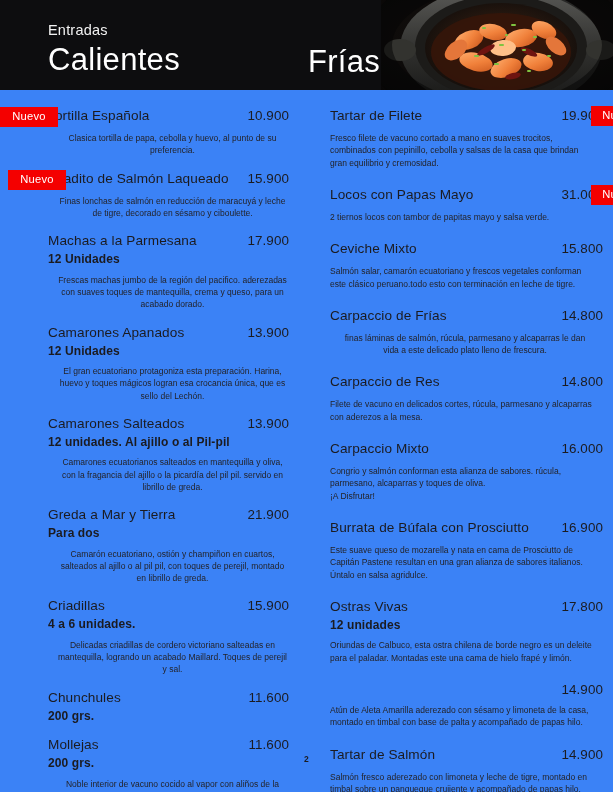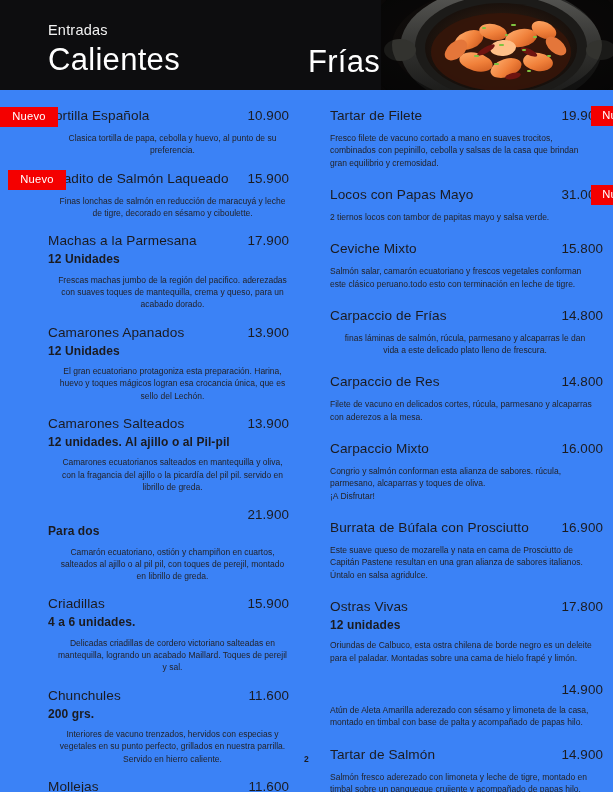--- a/index.html
+++ b/index.html
@@ -311,20 +311,21 @@
           <div class="item-head">
             <span class="item-name">Camarones Salteados</span>
             <span class="item-price">13.900</span>
           </div>
           <div class="item-sub">12 unidades. Al ajillo o al Pil-pil</div>
           <div class="item-desc desc-indent">Camarones ecuatorianos salteados en mantequilla y oliva, con la fragancia del ajillo o la picardía del pil pil. servido en librillo de greda.</div>
         </div>
 
         <div class="item gap-lg">
           <div class="item-head">
+            <span class="item-name">Greda a Mar y Tierra</span>
             <span class="item-price">21.900</span>
           </div>
           <div class="item-sub">Para dos</div>
           <div class="item-desc desc-indent">Camarón ecuatoriano, ostión y champiñon en cuartos, salteados al ajillo o al pil pil, con toques de perejil, montado en librillo de greda.</div>
         </div>
 
         <div class="item gap-lg">
           <div class="item-head">
             <span class="item-name">Criadillas</span>
             <span class="item-price">15.900</span>
@@ -332,21 +333,20 @@
           <div class="item-sub">4 a 6 unidades.</div>
           <div class="item-desc desc-indent">Delicadas criadillas de cordero victoriano salteadas en mantequilla, logrando un acabado Maillard. Toques de perejil y sal.</div>
         </div>
 
         <div class="item gap-lg">
           <div class="item-head">
             <span class="item-name">Chunchules</span>
             <span class="item-price">11.600</span>
           </div>
           <div class="item-sub">200 grs.</div>
-          <div class="item-desc desc-indent">Interiores de vacuno trenzados, hervidos con especias y vegetales en su punto perfecto, grillados en nuestra parrilla. Servido en hierro caliente.</div>
         </div>
 
         <div class="item">
           <div class="item-head">
             <span class="item-name">Mollejas</span>
             <span class="item-price">11.600</span>
           </div>
           <div class="item-sub">200 grs.</div>
           <div class="item-desc desc-indent">Noble interior de vacuno cocido al vapor con aliños de la casa y vegetales con terminación en la parrilla. Servido en hierro caliente.</div>
         </div>
@@ -415,21 +415,21 @@
           </div>
           <div class="item-desc">Este suave queso de mozarella y nata en cama de Prosciutto de Capitán Pastene resultan en una gran alianza de sabores italianos. Úntalo en salsa agridulce.</div>
         </div>
 
         <div class="item gap-xl">
           <div class="item-head">
             <span class="item-name">Ostras Vivas</span>
             <span class="item-price">17.800</span>
           </div>
           <div class="item-sub">12 unidades</div>
-          <div class="item-desc">Oriundas de Calbuco, esta ostra chilena de borde negro es un deleite para el paladar. Montadas sobre una cama de hielo frapé y limón.</div>
+          <div class="item-desc">Oriundas de Calbuco, esta ostra chilena de borde negro es un deleite para el paladar. Montadas este una cama de hielo frapé y limón.</div>
         </div>
 
         <div class="item gap-xl">
           <div class="item-head">
             <span class="item-price">14.900</span>
           </div>
           <div class="item-desc">Atún de Aleta Amarilla aderezado con sésamo y limoneta de la casa, montado en timbal con base de palta y acompañado de papas hilo.</div>
         </div>
 
         <div class="item">

